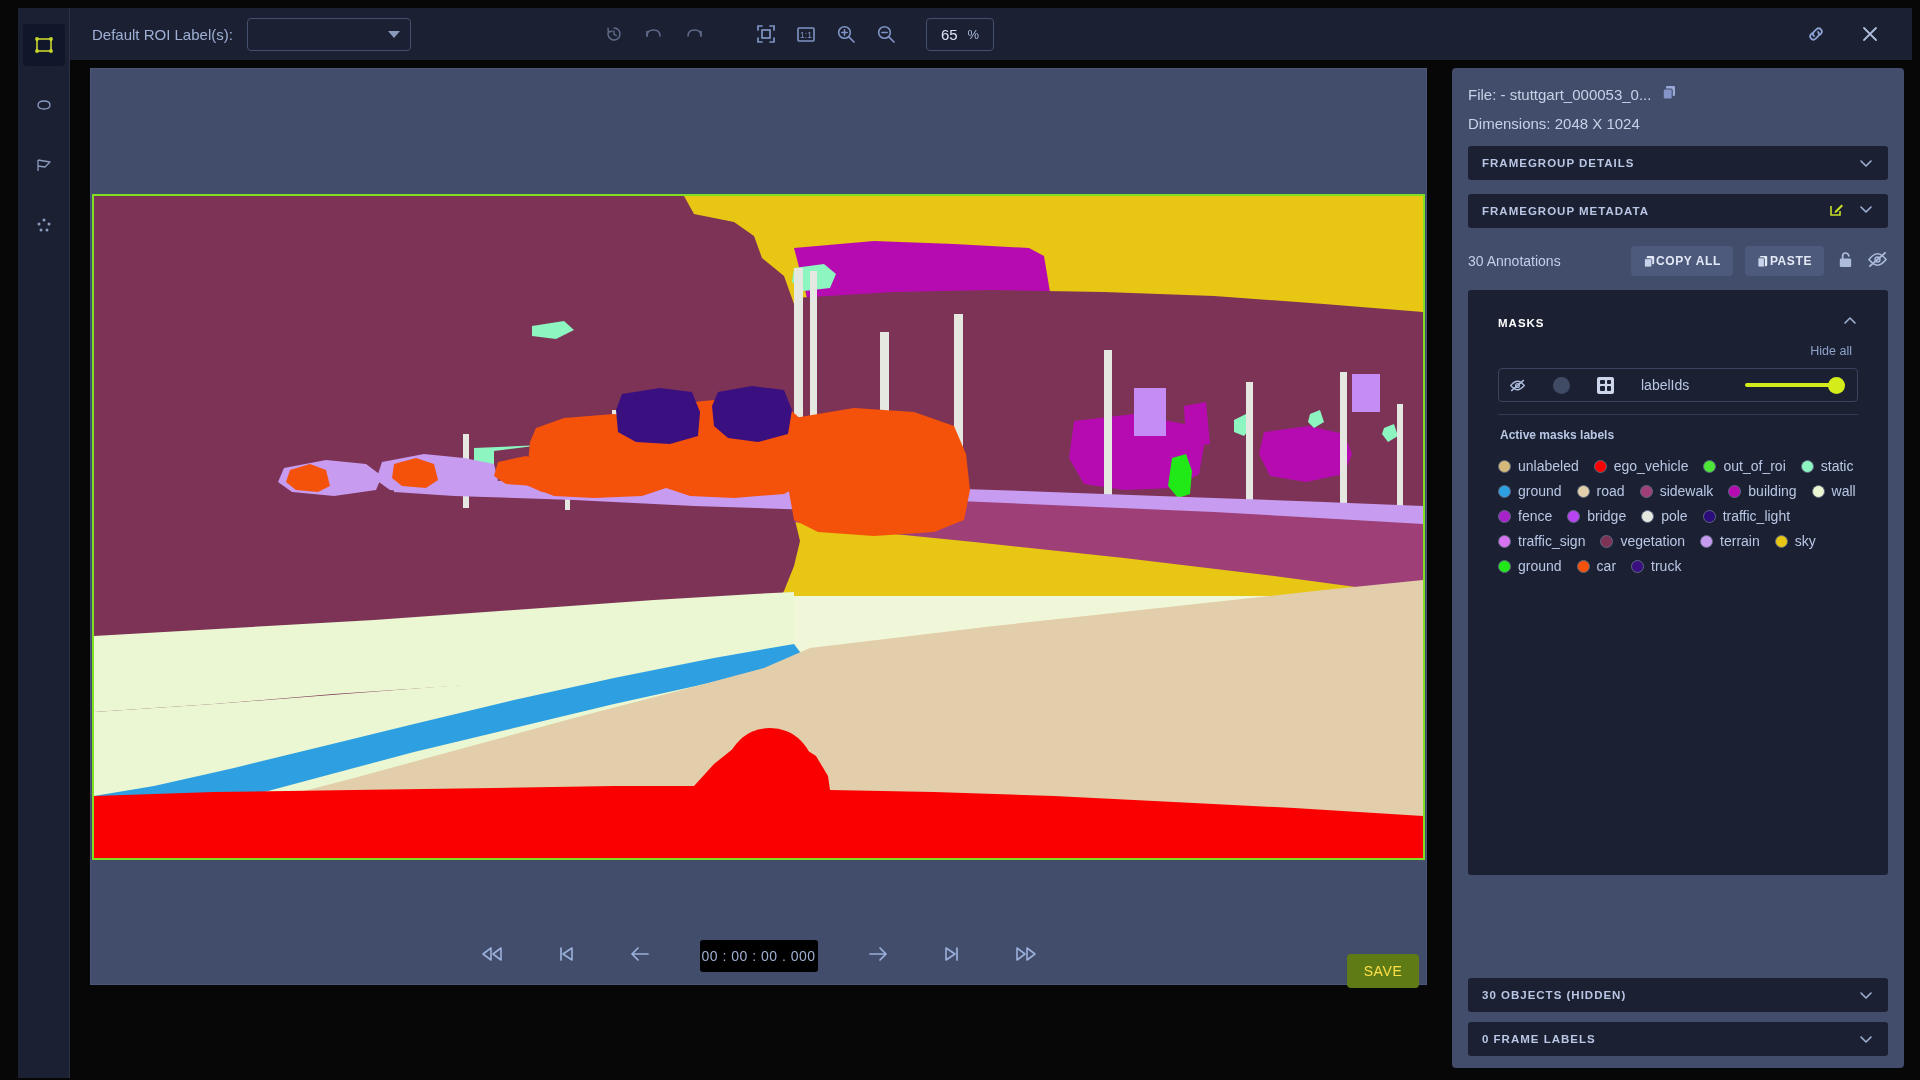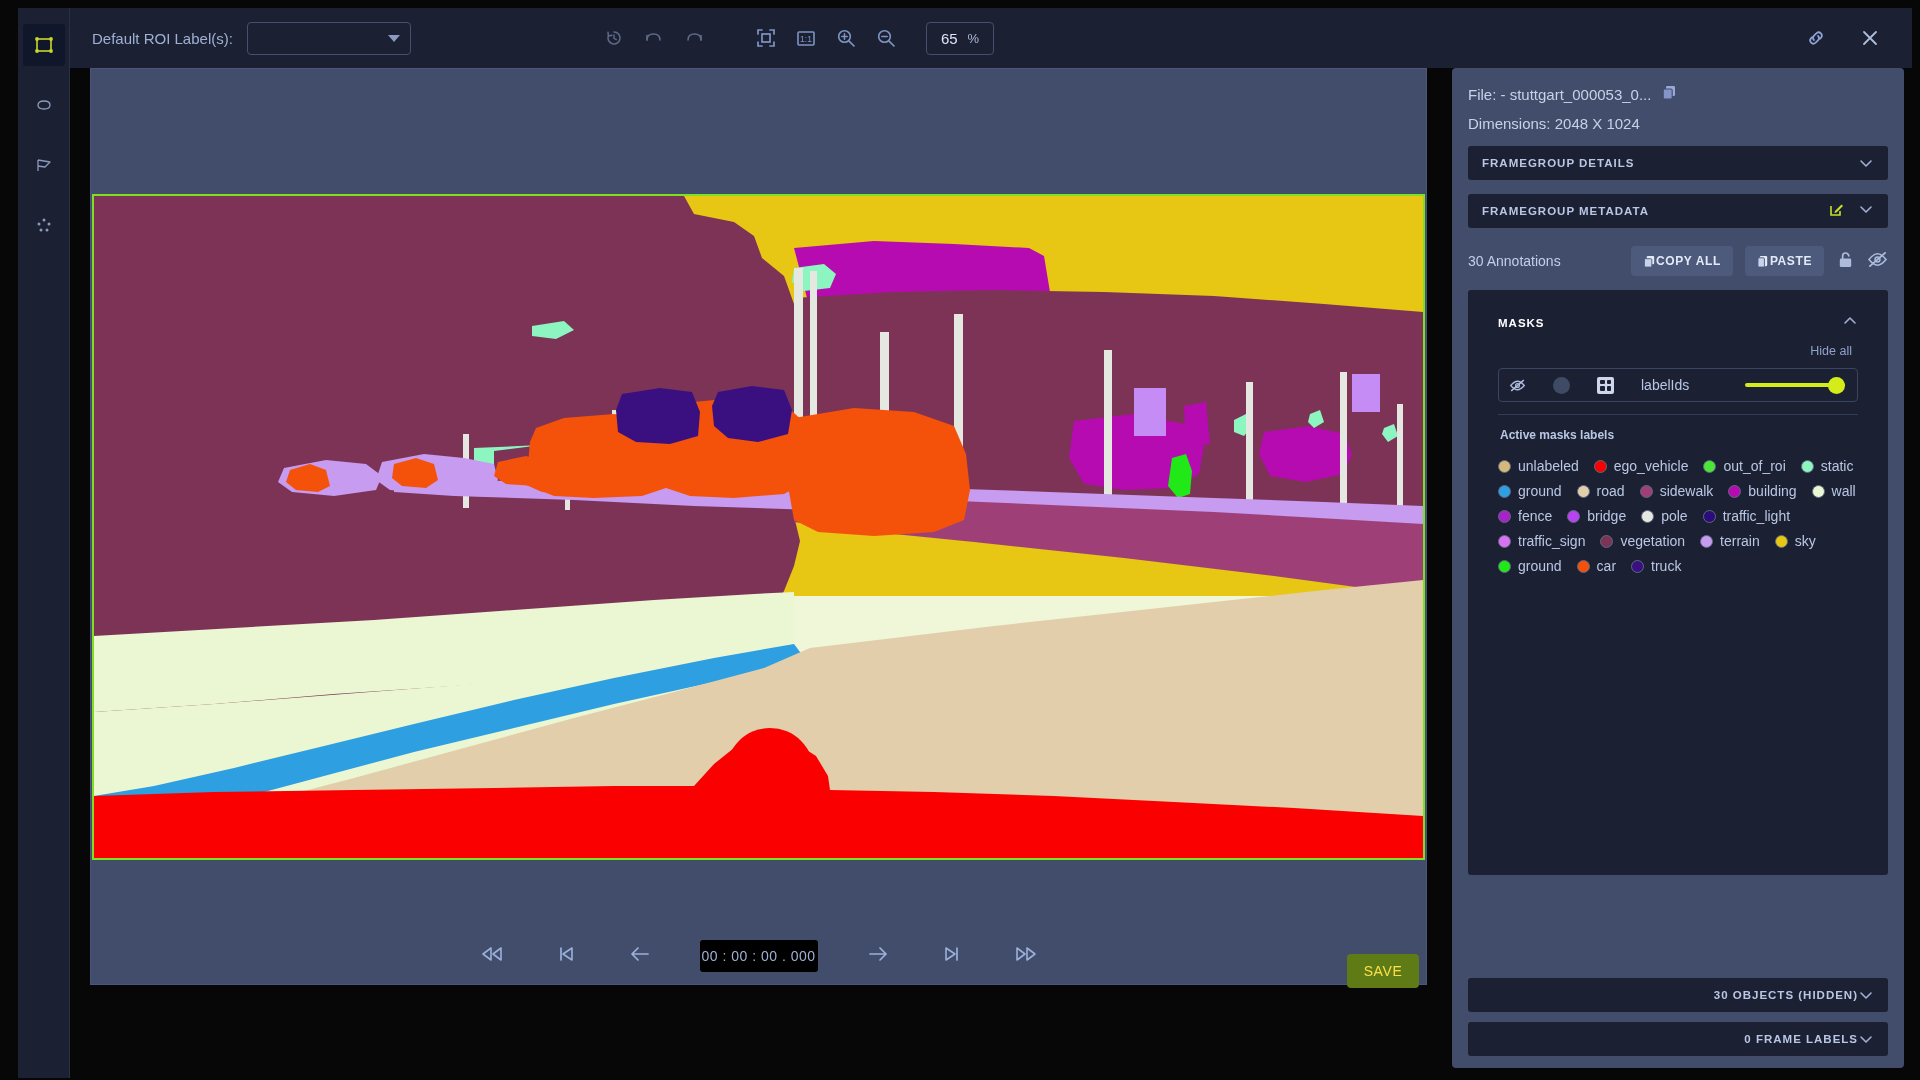--- a/index.html
+++ b/index.html
@@ -35,21 +35,21 @@
     border-radius: 3px;
     cursor: pointer;
   }
   .tool-btn.active { background: #11172a; }
   .tool-btn svg { display: block; }
 
   
   .topbar {
     position: absolute;
     left: 70px; top: 8px;
-    width: 1842px; height: 60px;
+    width: 1842px; height: 52px;
     background: #1b2133;
     display: flex;
     align-items: center;
   }
   .roi-label {
     color: #9fb0d4;
     font-size: 15px;
     margin-left: 22px;
   }
   .roi-select {
@@ -328,21 +328,21 @@
   .chip .dot {
     width: 13px; height: 13px;
     border-radius: 50%;
     border: 1.5px solid #5a6party;
     border: 1.5px solid #5d6880;
   }
   .chip .cname { color: #b9c7e4; font-size: 14px; }
 
   .bottom-accs {
     position: absolute;
-    left: 16px; right: 16px; bottom: 12px; text-align: right;
+    left: 16px; right: 16px; bottom: 12px;
   }
   .bottom-accs .accordion { margin-top: 10px; }
 </style>
 </head>
 <body>
 
 <div class="app">
 
   <div class="tool-rail">
     <div class="tool-btn active">

